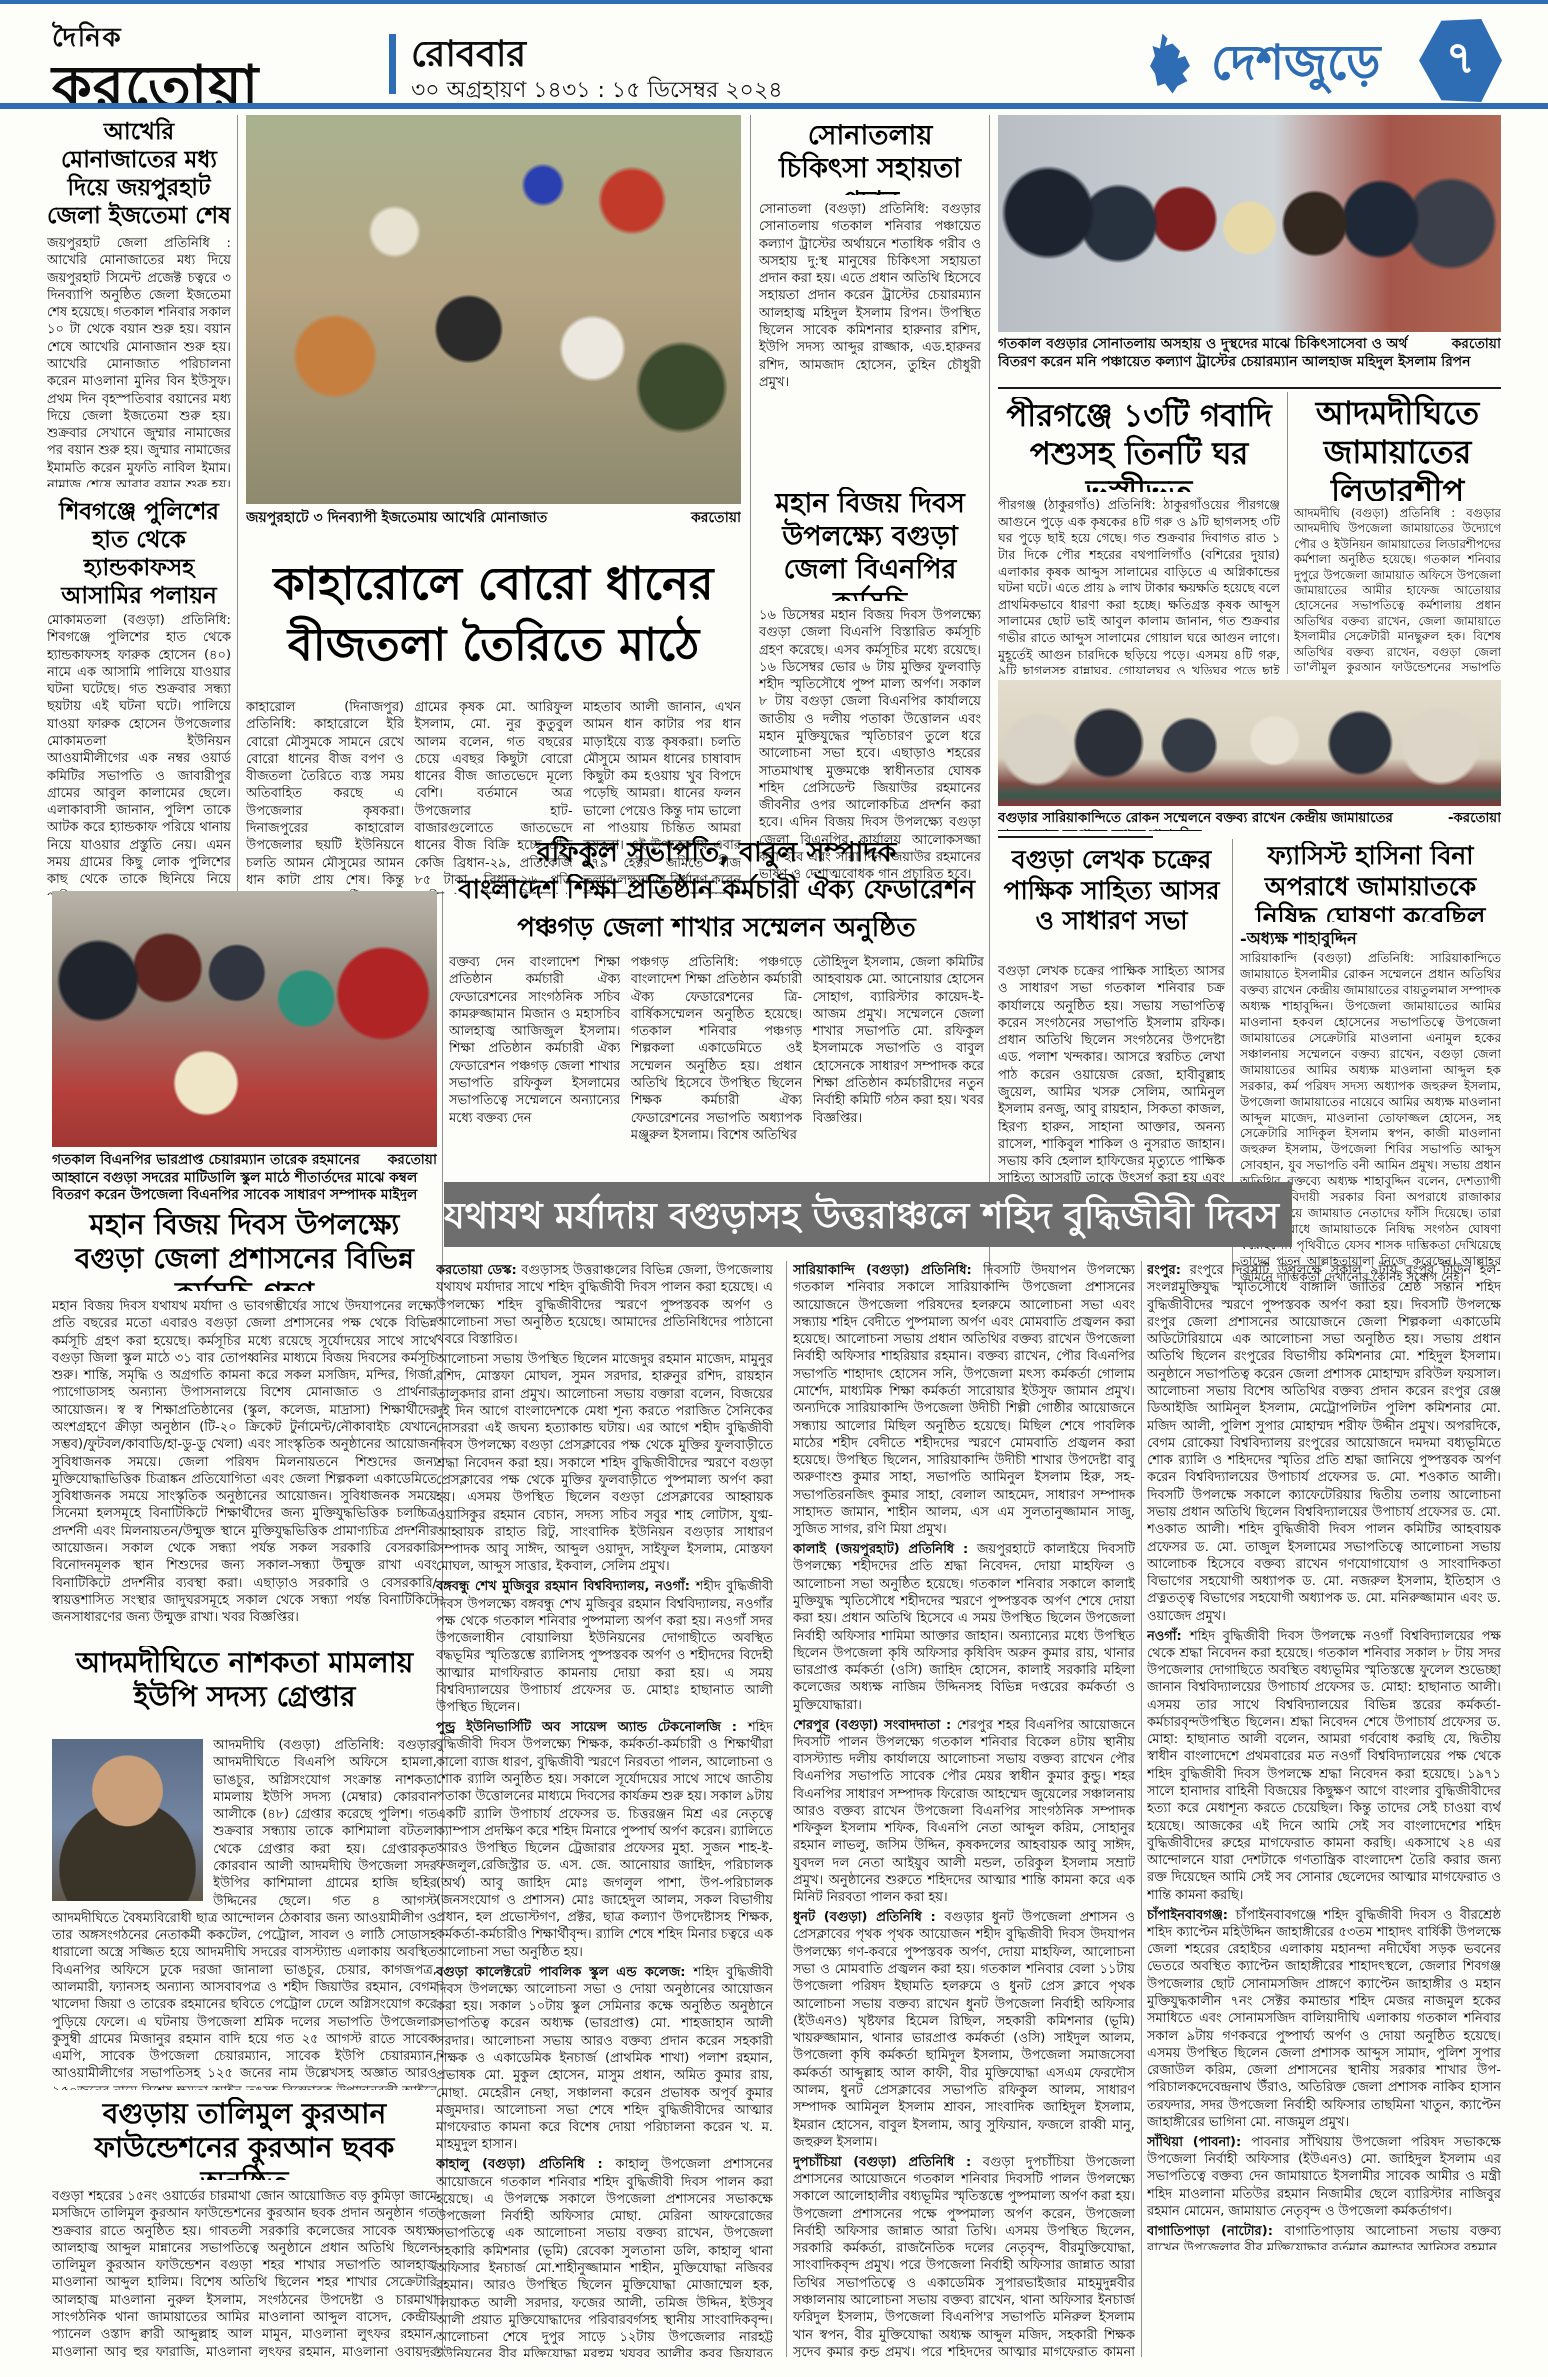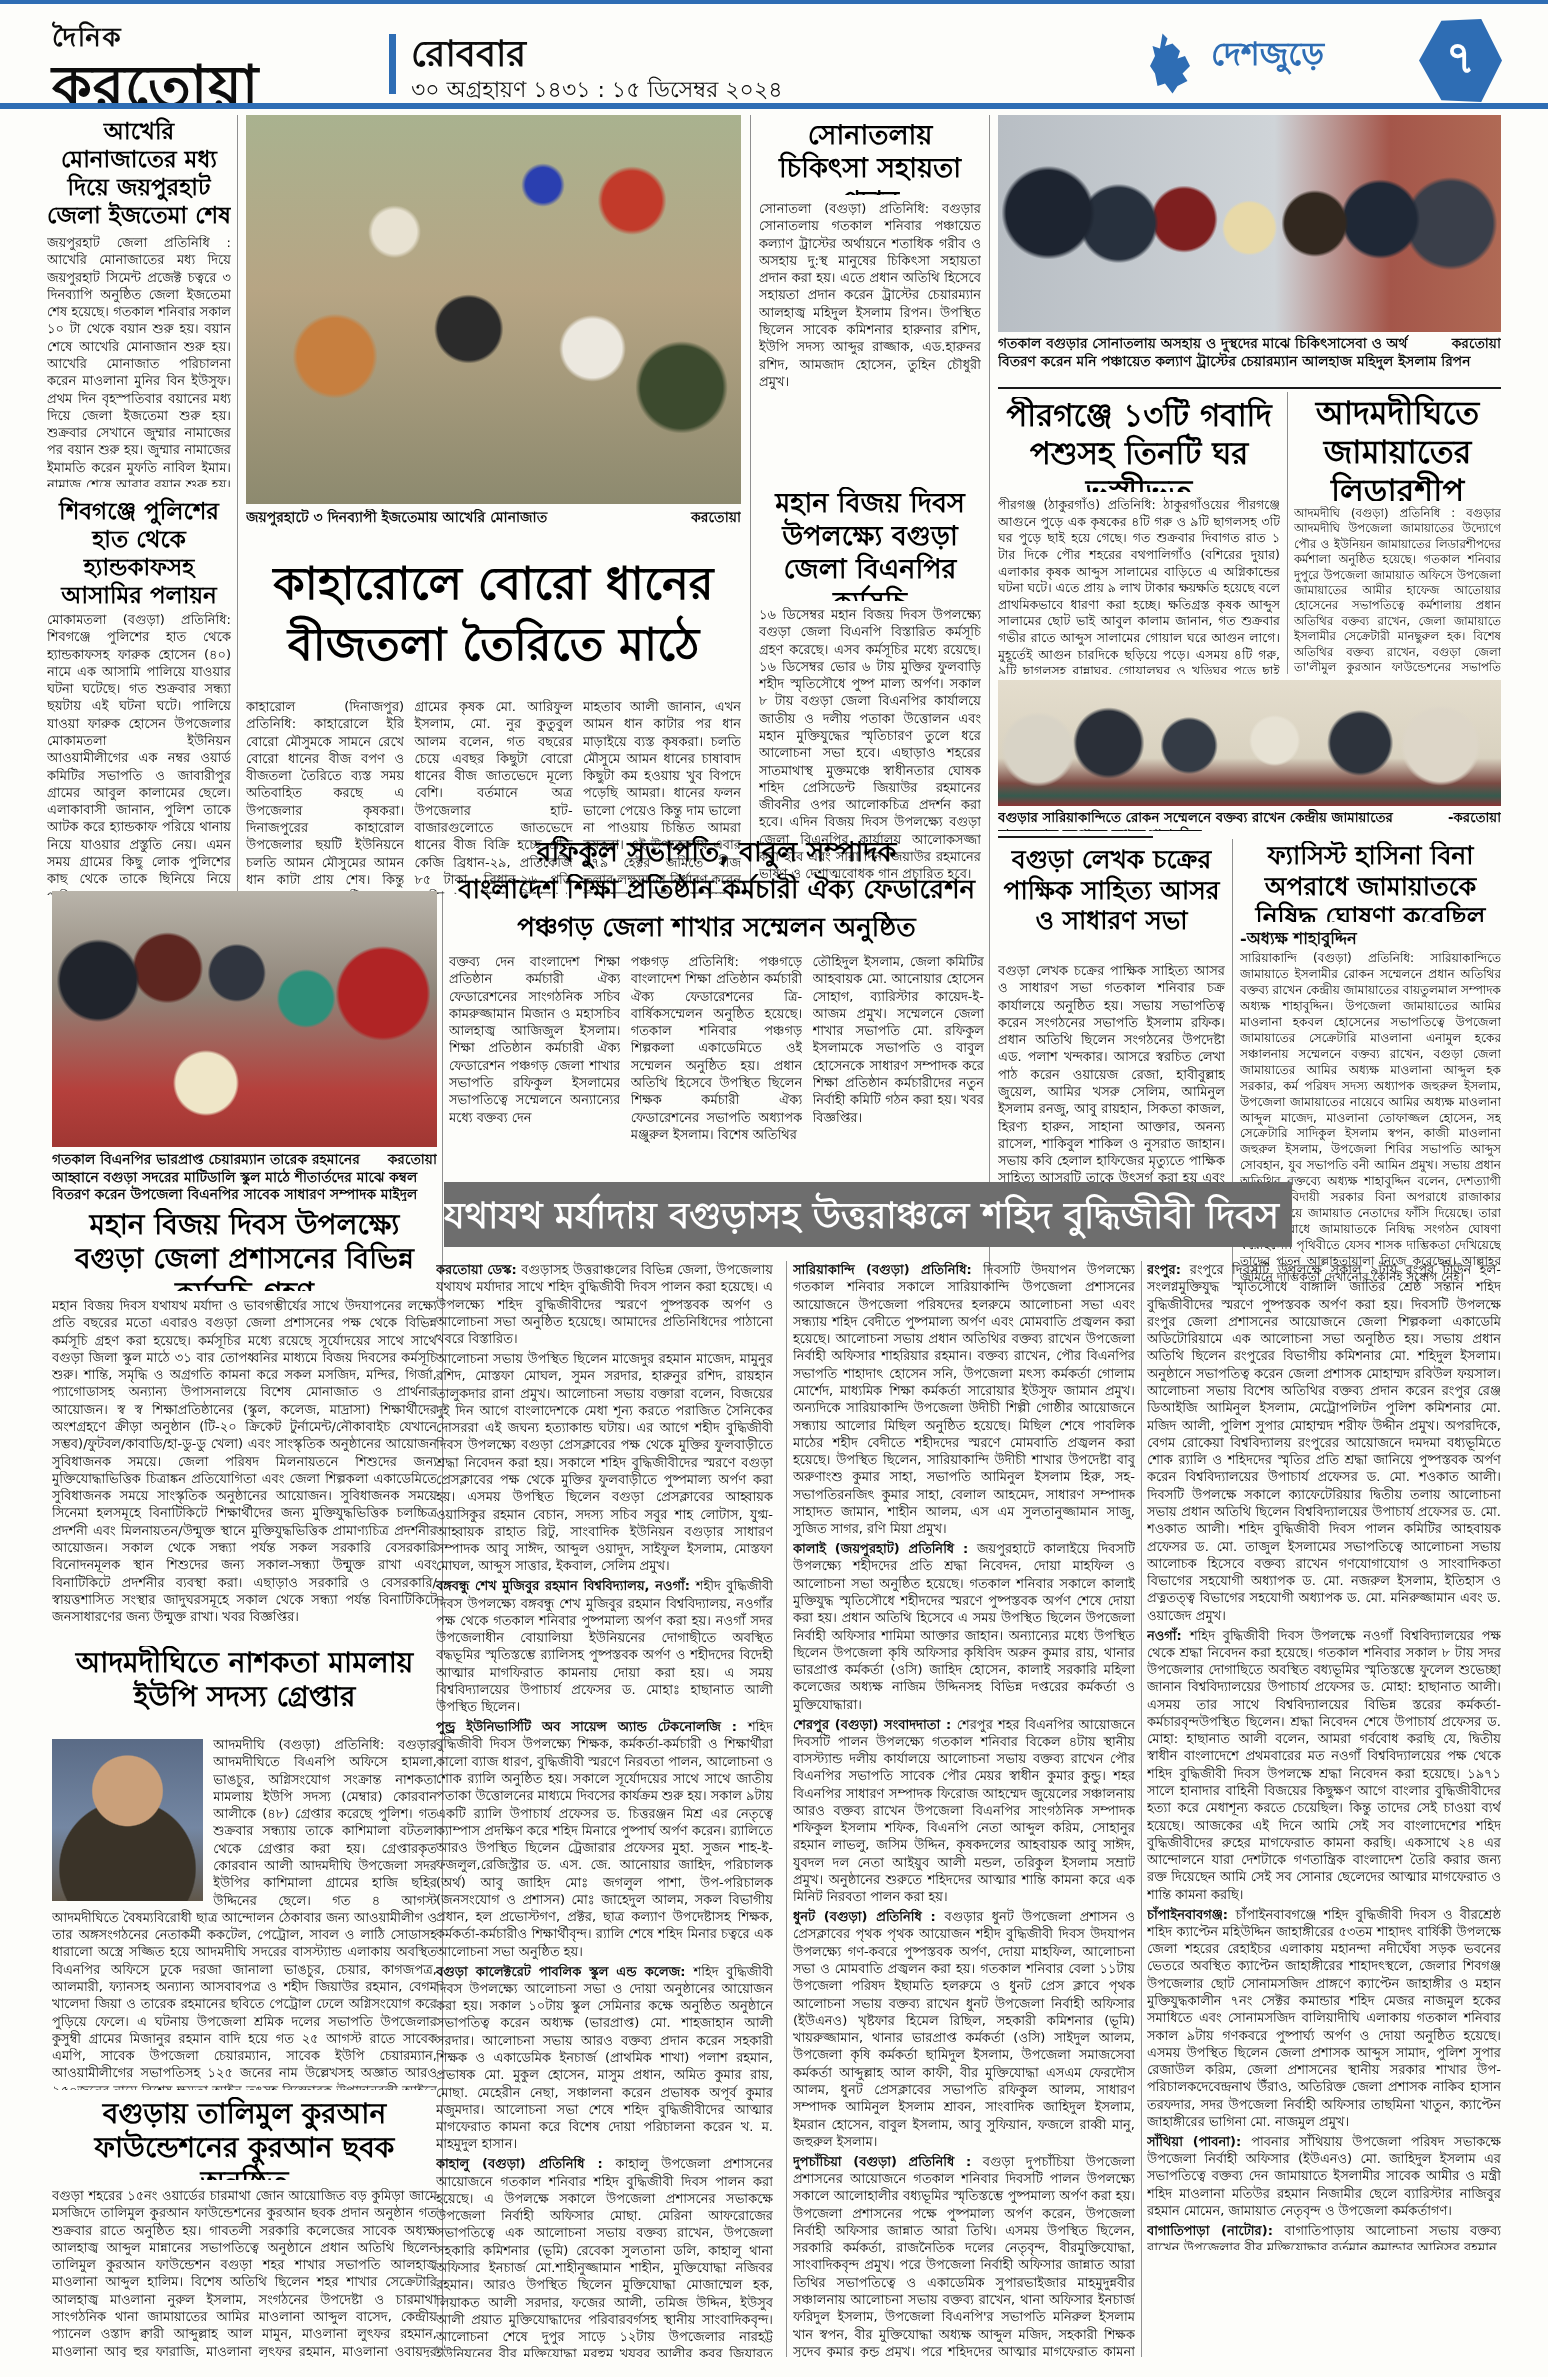--- a/index.html
+++ b/index.html
@@ -13,21 +13,21 @@
   .body-txt{font-size:13px;line-height:1.33;text-align:justify;overflow:hidden;}
   .body-txt p{margin:0 0 2.6px 0;}
   .body-txt .lead{font-weight:bold;}
   .cols{display:flex;gap:10.3px;}
   .cols > div{flex:1;}
   .caption{font-weight:bold;font-size:14px;line-height:1.28;overflow:hidden;}
   .caption .credit{float:right;font-weight:900;padding-left:8.6px;}
   .photo{overflow:hidden;background:#9a958c;}
   .masthead-top{font-size:26px;font-weight:900;letter-spacing:1.7px;}
   .masthead-main{font-size:57px;font-weight:900;letter-spacing:0.9px;line-height:1;margin-top:-3.4px;}
-  .brand-text{font-size:32px;font-weight:900;color:#2e6db4;line-height:1;}
+  .brand-text{font-size:48px;font-weight:900;color:#2e6db4;line-height:1;}
   .hexa{clip-path:polygon(27% 2%,75% 0%,100% 50%,75% 100%,27% 98%,0% 50%);background:#2e6db4;display:flex;align-items:center;justify-content:center;}
   .hexa span{color:#fff;font-size:45px;font-weight:900;}
   .banner{background:#6e6e6e;color:#fff;font-weight:900;font-size:36px;text-align:center;white-space:nowrap;overflow:hidden;}
   .byline{font-weight:900;font-size:16.3px;}
 </style>
 </head>
 <body>
 
 <div id="sheet">
 

